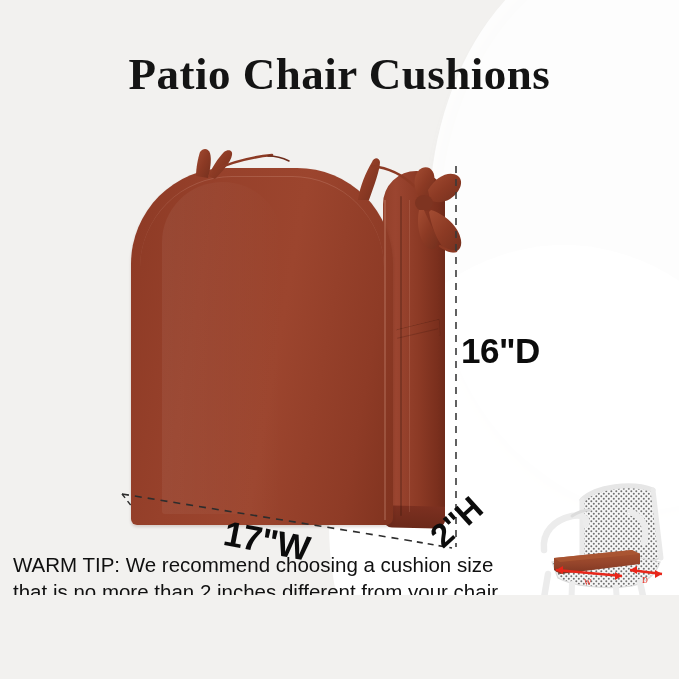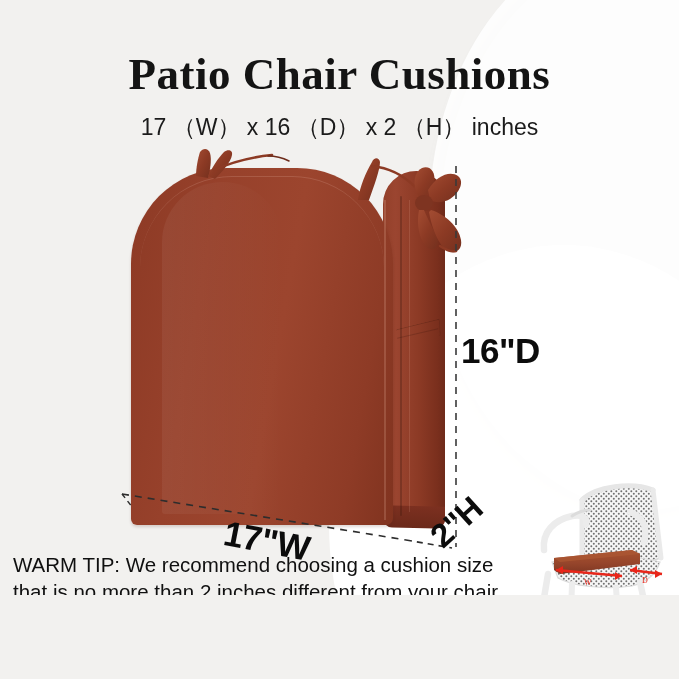--- a/index.html
+++ b/index.html
@@ -214,21 +214,20 @@
 </head>
 <body>
 
 <div id="stage">
 
   <div class="bg-shadow-arc"></div>
   <div class="bg-curve-right"></div>
   <div class="bg-curve-lower"></div>
 
   <div class="title">Patio Chair Cushions</div>
-  <div class="subtitle">17 （W） x 16 （D） x 2 （H） inches</div>
 
   <div id="cushion-group">
     <div class="cushion-side"></div>
     <div class="cushion-bottom-edge"></div>
     <div class="cushion-front"></div>
     <div class="top-seam"></div>
     <div class="front-side-fold"></div>
     <div class="cushion-side-seam"></div>
     <div class="cushion-side-seam2"></div>
     <div class="side-crease"></div>

